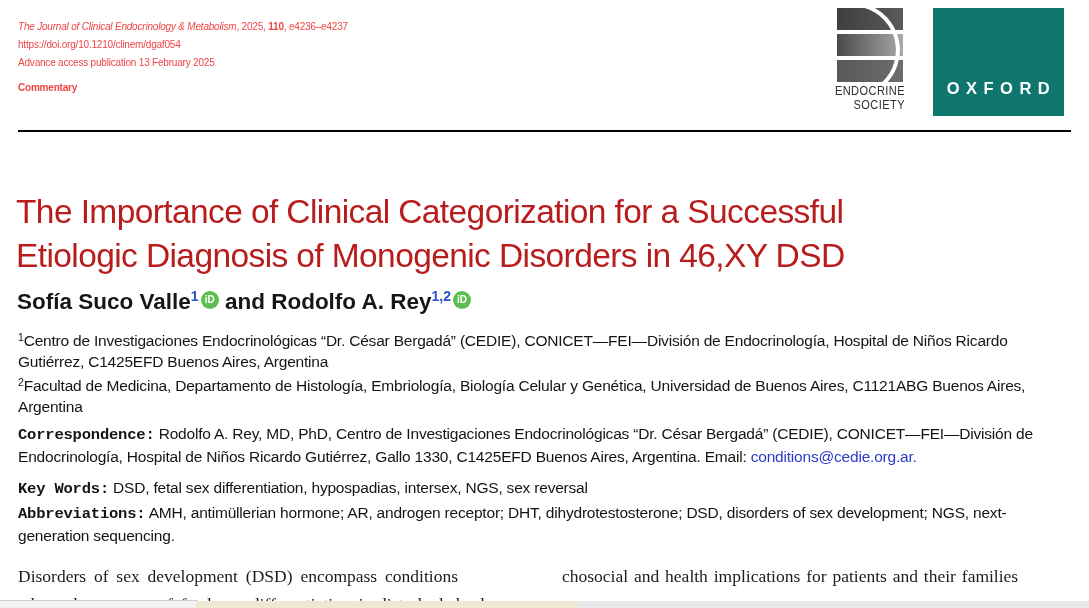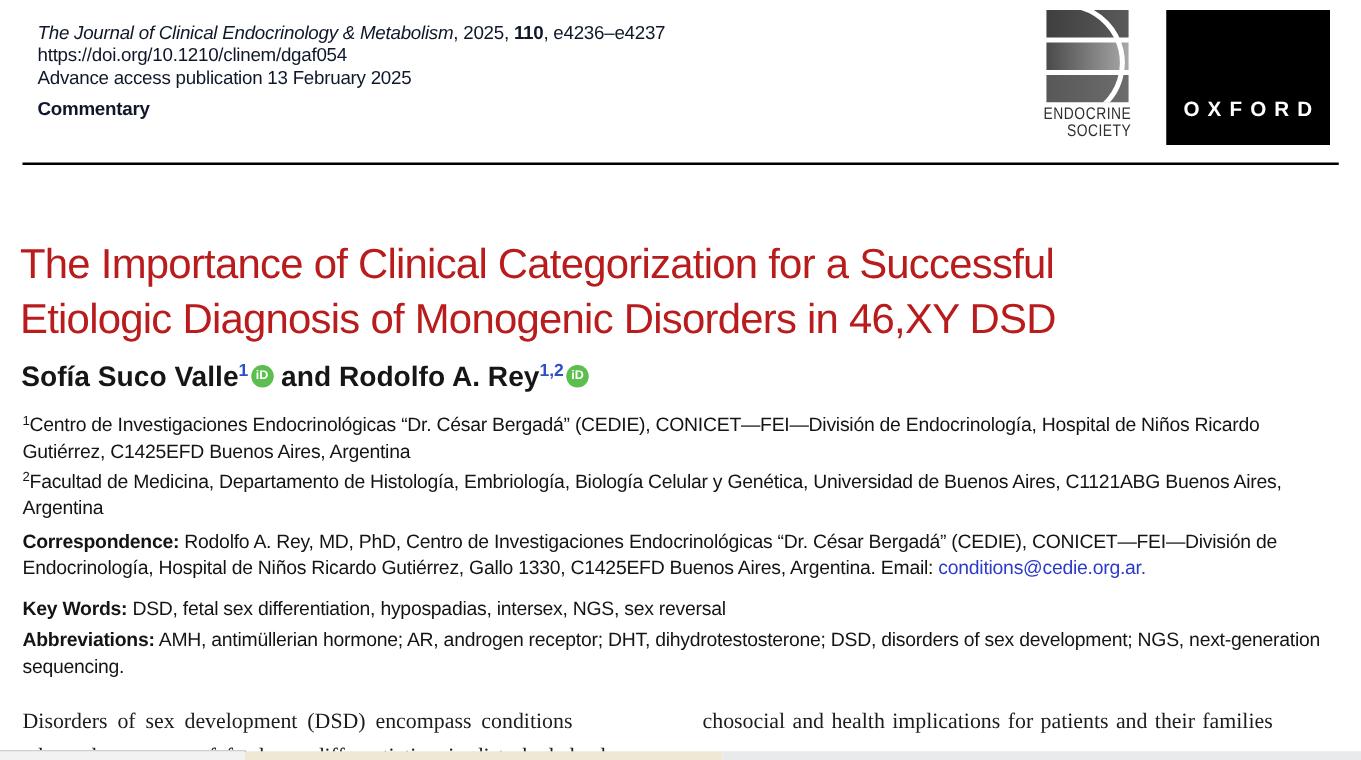--- a/index.html
+++ b/index.html
@@ -1,49 +1,49 @@
 <!DOCTYPE html>
 <html><head>
 <meta charset="utf-8">
 <style>
   html,body{margin:0;padding:0;background:#fff;}
   .page{position:relative;width:1089px;height:608px;background:#ffffff;overflow:hidden;
         font-family:"Liberation Sans",sans-serif;color:#111;}
 
   
-  .hdr{position:absolute;left:18px;top:18px;width:790px;font-size:15px;line-height:18px;letter-spacing:-0.2px;color:#0f172a;margin-left:12px;}
+  .hdr{position:absolute;left:18px;top:18px;width:790px;font-size:10px;line-height:18px;letter-spacing:-0.2px;color:#ef4444;}
   .hdr .jname{font-style:italic;}
   .hdr .vol{font-weight:bold;}
   .hdr .doi,.hdr .adv{margin-top:0;}
   .hdr .commentary{font-weight:bold;margin-top:7px;letter-spacing:-0.2px;}
 
   
   .es-logo{position:absolute;left:812px;top:8px;width:93px;text-align:right;}
   .es-logo svg{display:block;margin-left:auto;margin-right:2px;}
   .es-text{margin-top:2px;font-size:13.5px;line-height:13.5px;color:#2e2e2e;
            transform:scaleX(0.82);transform-origin:100% 0;letter-spacing:0.5px;}
-  .oxford{position:absolute;left:933px;top:8px;width:131px;height:108px;background:#000000;
+  .oxford{position:absolute;left:933px;top:8px;width:131px;height:108px;background:#0f766e;
           display:flex;align-items:center;justify-content:center;}
   .oxford span{color:#fff;font-size:16.5px;font-weight:bold;letter-spacing:6.5px;margin-top:52px;padding-left:6px;}
 
   .rule{position:absolute;left:18px;top:130px;width:1053px;height:2px;background:#000;}
 
   
   .title{position:absolute;left:16px;top:190px;width:1060px;font-size:33.5px;font-weight:normal;
          line-height:44px;letter-spacing:-0.6px;color:#b91c1c;}
   .authors{position:absolute;left:17px;top:288px;width:1055px;font-size:22.5px;font-weight:bold;color:#161616;}
   .authors sup{font-size:14px;color:#2b50c8;vertical-align:8px;letter-spacing:0;}
   .orcid{display:inline-block;width:18px;height:18px;border-radius:50%;background:#5cbe4e;
          color:#fff;font-size:10px;font-weight:bold;text-align:center;line-height:18px;
          vertical-align:6px;margin-left:2px;letter-spacing:0;}
 
   
   .fm{position:absolute;left:18px;width:1054px;font-size:15.5px;line-height:21px;letter-spacing:-0.2px;color:#141414;}
   .fm sup{font-size:10.5px;vertical-align:5px;}
-  .fm b{letter-spacing:-0.2px;}
+  .fm b{letter-spacing:-0.2px;font-family:Liberation Mono, monospace;}
   .affils{top:327px;}
   .corr{top:423px;}
   .corr a{color:#2b3bc7;text-decoration:none;}
   .keywords{top:477px;}
   .abbrev{top:502px;}
 
   
   .body-cols{position:absolute;left:18px;top:562px;width:1053px;display:flex;gap:35px;
              font-family:"Liberation Serif",serif;font-size:17.5px;line-height:28px;color:#1c1c1c;}
   .col{width:509px;}

